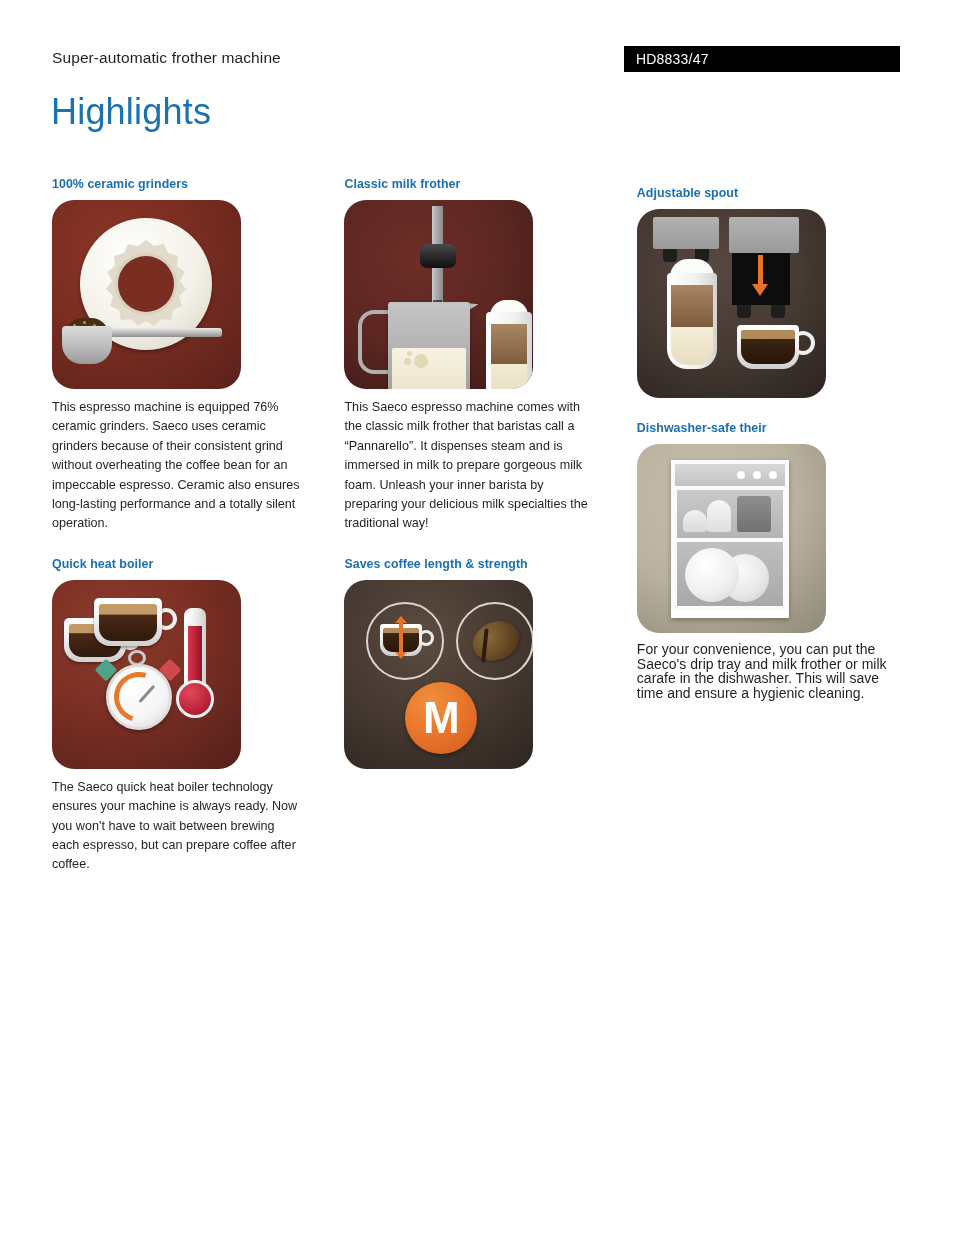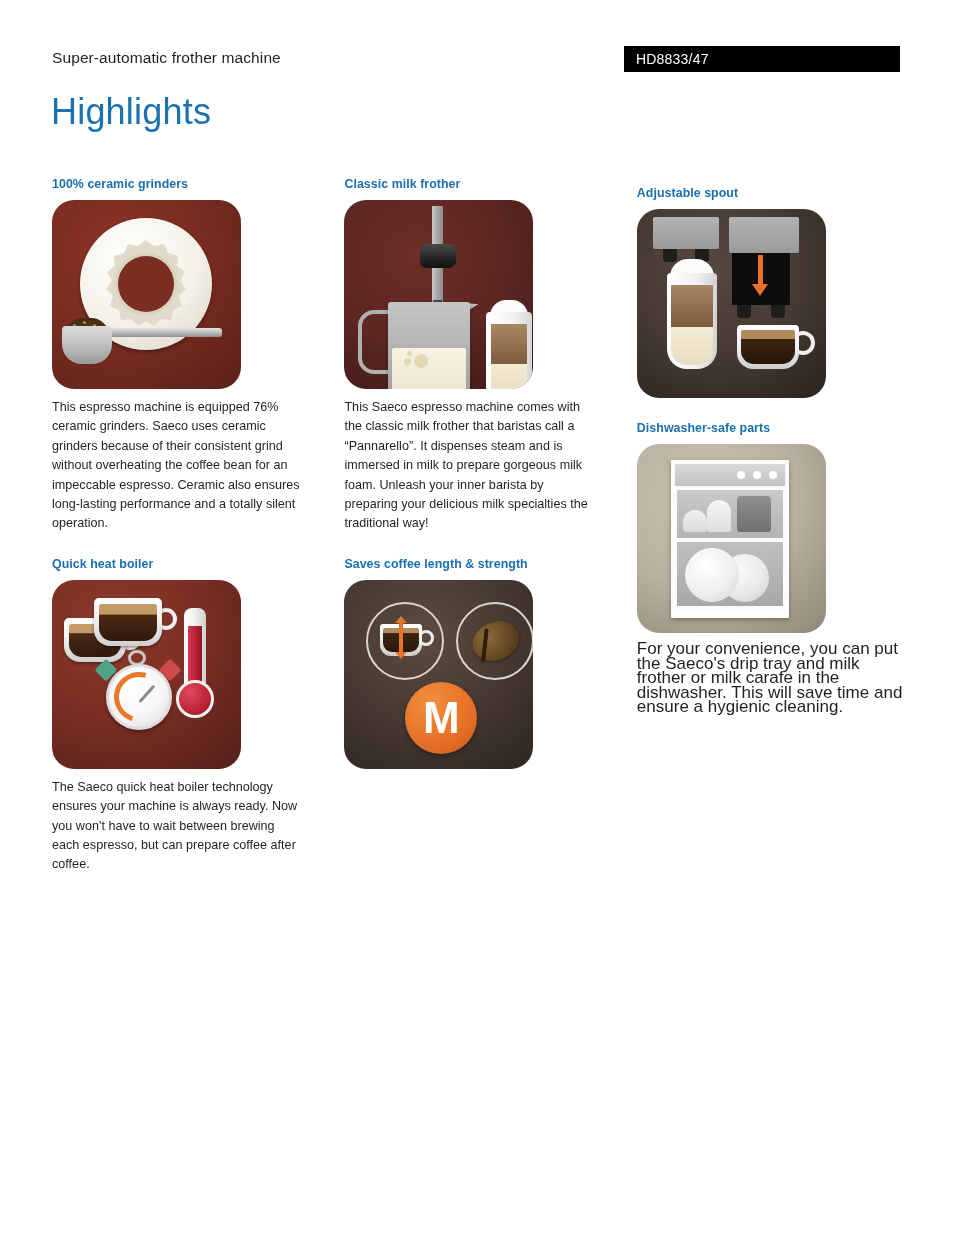--- a/index.html
+++ b/index.html
@@ -81,21 +81,21 @@
   .sec-title.spaced { margin-top: 23px; }
 
   .body-txt {
     font-size: 12.6px;
     line-height: 19.4px;
     color: #231f20;
     margin: 9px 0 0 0;
     letter-spacing: .01px;
   }
   .body-txt.tight {
-    font-size: 17px;
+    font-size: 14px;
     line-height: 14.6px;
   }
   .body-txt.flush { margin-top: 0; }
 
   
   .ill {
     width: 189px; height: 189px;
     border-radius: 22px;
     position: relative;
     overflow: hidden;
@@ -578,21 +578,21 @@
           <div class="p sp-coffee"></div>
           <div class="p sp-milk"></div>
           <div class="p sp-cuphandle"></div>
           <div class="p sp-cup"></div>
           <div class="p sp-cupfill"></div>
         </div>
 
       </div>
 
       <div>
-        <h3 class="sec-title spaced">Dishwasher-safe parts</h3>
+        <h3 class="sec-title spaced">Dishwasher-safe their</h3>
 
         <div class="ill bg-khaki">
           <div class="p dw-body"></div>
           <div class="p dw-panel">
             <div class="p dot" style="left:62px;top:7px;"></div>
             <div class="p dot" style="left:78px;top:7px;"></div>
             <div class="p dot" style="left:94px;top:7px;"></div>
           </div>
           <div class="p dw-rack-top"></div>
           <div class="p dw-cup"></div>

